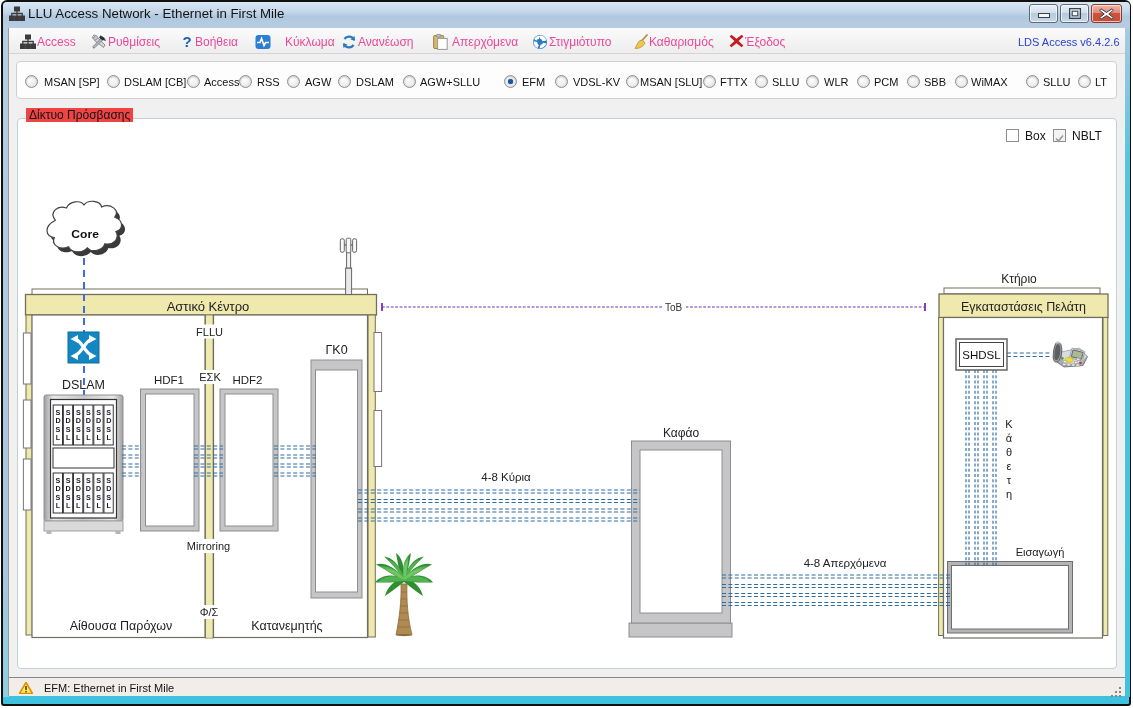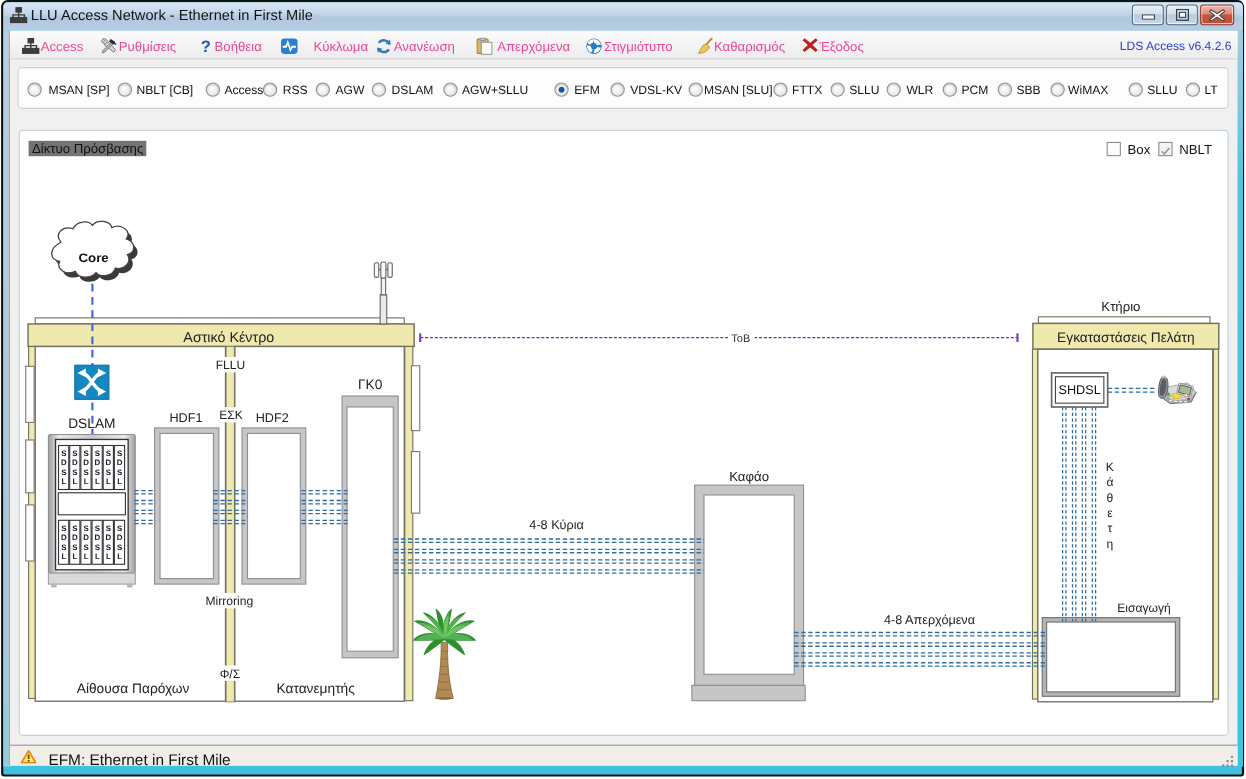--- a/index.html
+++ b/index.html
@@ -17,21 +17,21 @@
 #toolbar{position:absolute;left:9px;top:28px;width:1116px;height:26px;
  background:linear-gradient(180deg,#fbfbfb,#eeeeee 90%);border-bottom:1px solid #d4d4d4}
 .rad{position:absolute;top:75px;width:13px;height:13px;border-radius:50%;border:1px solid #8f8f8f;
  background:radial-gradient(circle at 40% 35%,#ffffff 0%,#ececec 60%,#d5d5d5 100%);box-shadow:inset 0 1px 2px rgba(0,0,0,.18)}
 .radsel::after{content:"";position:absolute;left:3px;top:3px;width:5px;height:5px;border-radius:50%;background:#1a56a0;box-shadow:0 0 1px #1a56a0}
 .rlab{position:absolute;top:76px;font-size:11px;color:#131313;white-space:nowrap}
 .ticon{position:absolute;top:34px}
 .tlab{position:absolute;top:35px;font-size:12px;color:#ec4899;white-space:nowrap}
 #groupbox{position:absolute;left:17px;top:118px;width:1100px;height:551px;border:1px solid #c3d0da;border-radius:4px;background:#ffffff}
 #radiobox{position:absolute;left:16px;top:61px;width:1101px;height:38px;background:#fdfdfd;border:1px solid #d0d0d0;border-radius:4px}
-#gb-label{position:absolute;left:26px;top:128px;font-size:12px;color:#131313;background:#737373;padding:0 3px}
+#gb-label{position:absolute;left:26px;top:108px;font-size:12px;color:#131313;background:#ef4444;padding:0 3px}
 .cb{position:absolute;top:129px;width:13px;height:13px;border:1px solid #8e8e8e;background:#fdfdfd}
 .cblab{position:absolute;top:129px;font-size:12px;color:#131313}
 #statusline{position:absolute;left:9px;top:677px;width:1116px;height:1px;background:#888}
 #statusbar{position:absolute;left:9px;top:678px;width:1116px;height:18px;background:#f1ede9}
 svg text{font-family:"Liberation Sans",sans-serif}
 </style></head>
 <body>
 <div id="wrap">
  <div id="frame"></div>
  <div id="tgrad"></div>
@@ -122,21 +122,21 @@
  <div class="tlab" style="left:649px">Καθαρισμός</div>
  <div class="ticon" style="left:729px"><svg width="15" height="14" viewBox="0 0 15 14">
         <path d="M2.4 0.8 L7.5 4.8 L12.6 0.8 L14.4 2.6 L9.6 7 L14.4 11.4 L12.6 13.2 L7.5 9.2 L2.4 13.2 L0.6 11.4 L5.4 7 L0.6 2.6 Z" fill="#c11f1f"></path>
       </svg></div>
  <div class="tlab" style="left:745px">Έξοδος</div>
  <div style="position:absolute;left:1018px;top:36px;font-size:11px;color:#2b41cf">LDS Access v6.4.2.6</div>
 <div id="radiobox"></div>
  <div class="rad" style="left:25px"></div>
     <div class="rlab" style="left:44px">MSAN [SP]</div>
  <div class="rad" style="left:107px"></div>
-    <div class="rlab" style="left:124px">NBLT [CB]</div>
+    <div class="rlab" style="left:124px">DSLAM [CB]</div>
  <div class="rad" style="left:187px"></div>
     <div class="rlab" style="left:204px">Access</div>
  <div class="rad" style="left:239px"></div>
     <div class="rlab" style="left:257px">RSS</div>
  <div class="rad" style="left:287px"></div>
     <div class="rlab" style="left:305px">AGW</div>
  <div class="rad" style="left:338px"></div>
     <div class="rlab" style="left:356px">DSLAM</div>
  <div class="rad" style="left:403px"></div>
     <div class="rlab" style="left:420px">AGW+SLLU</div>
@@ -417,21 +417,21 @@
       </defs>
     </svg>
 <div id="statusline"></div>
     <div id="statusbar"></div>
  <svg style="position:absolute;left:19px;top:682px" width="14" height="12" viewBox="0 0 14 12">
       <path d="M7 0.5 L13.5 11.5 L0.5 11.5 Z" fill="#ffd51e" stroke="#e08c12" stroke-width="1.6"></path>
       <path d="M7 2.5 L12 10.5 L2 10.5 Z" fill="#ffe95c"></path>
       <rect x="6.2" y="4" width="1.6" height="4" fill="#5a4a00"></rect>
       <rect x="6.2" y="8.9" width="1.6" height="1.5" fill="#5a4a00"></rect>
     </svg>
- <div style="position:absolute;left:44px;top:682px;font-size:14px;color:#131313">EFM: Ethernet in First Mile</div>
+ <div style="position:absolute;left:44px;top:682px;font-size:11px;color:#131313">EFM: Ethernet in First Mile</div>
  <svg style="position:absolute;left:1110px;top:687px" width="13" height="12" viewBox="0 0 13 12">
       <g fill="#858585">
         <rect x="9" y="0" width="2" height="2"></rect>
         <rect x="5" y="4" width="2" height="2"></rect>
         <rect x="9" y="4" width="2" height="2"></rect>
         <rect x="1" y="8" width="2" height="2"></rect>
         <rect x="5" y="8" width="2" height="2"></rect>
         <rect x="9" y="8" width="2" height="2"></rect>
       </g>
     </svg>

